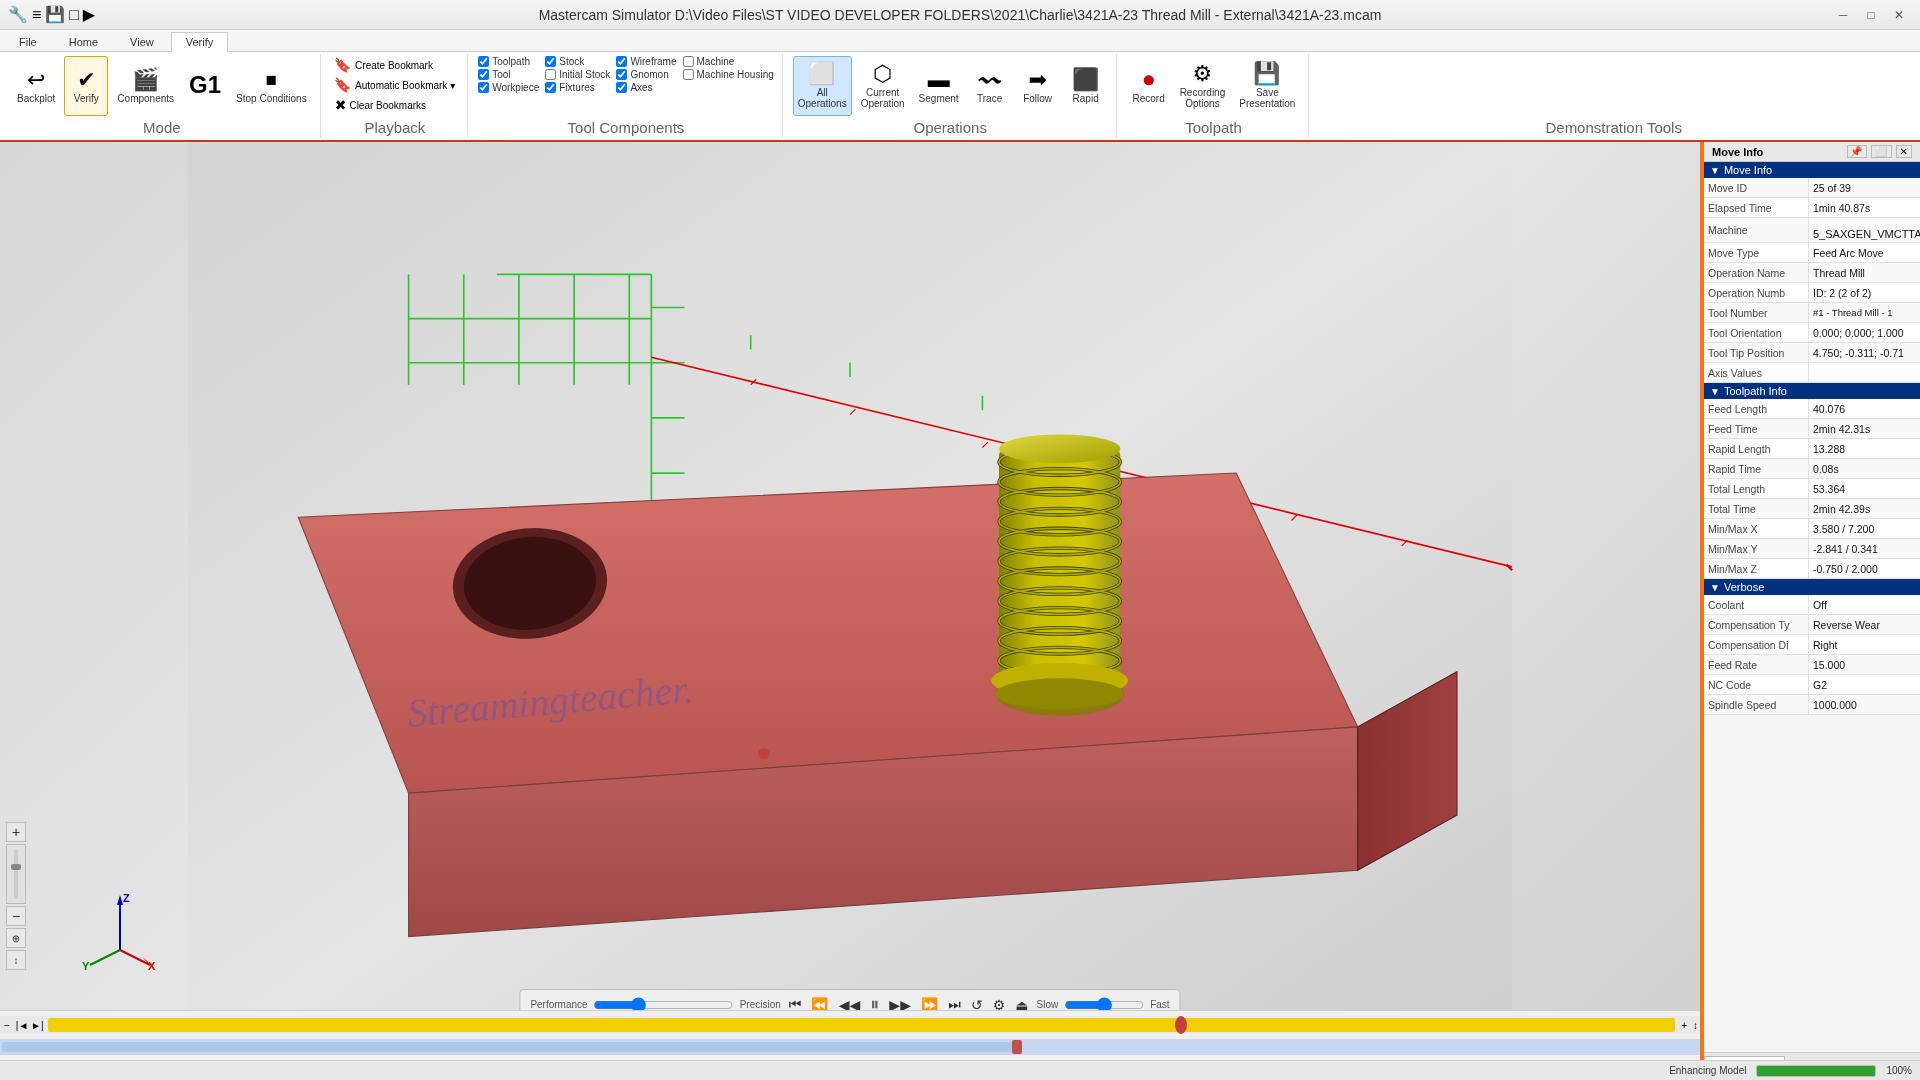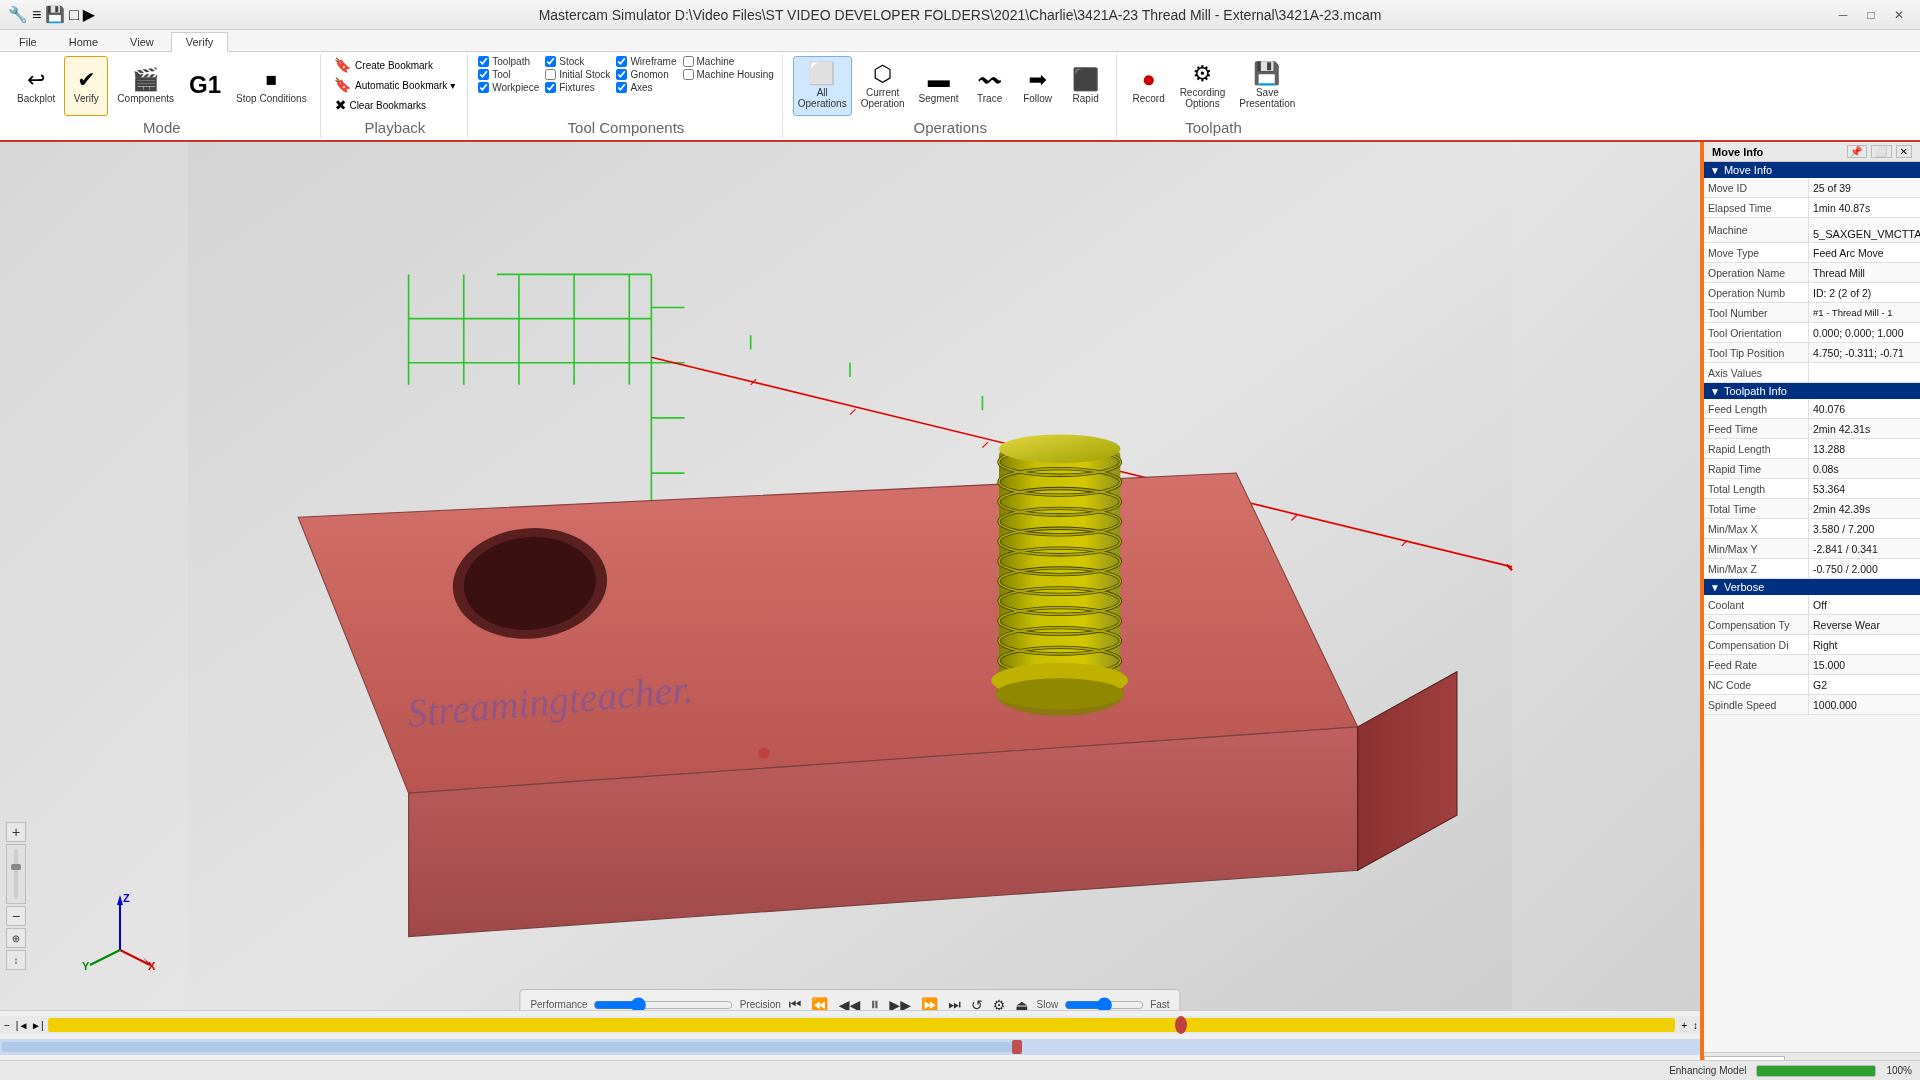--- a/index.html
+++ b/index.html
@@ -494,20 +494,24 @@
         <div class="btn-label">Recording<br>Options</div>
       </div>
       <div class="ribbon-btn">
         <div class="btn-icon">💾</div>
         <div class="btn-label">Save<br>Presentation</div>
       </div>
     </div>
     <div class="ribbon-group-label">Toolpath</div>
   </div>
 
+  <div class="ribbon-group" style="flex:1;">
+    <div class="ribbon-group-content"></div>
+    <div class="ribbon-group-label">Demonstration Tools</div>
+  </div>
 </div>
 
 <div id="main">
 
   <div id="viewport">
     <svg id="scene-svg" viewBox="0 0 1200 850" preserveAspectRatio="xMidYMid meet">
 
       <defs>
         <linearGradient id="bgGrad" x1="0%" y1="0%" x2="100%" y2="100%">
           <stop offset="0%" style="stop-color:#d4d4d4"></stop>

